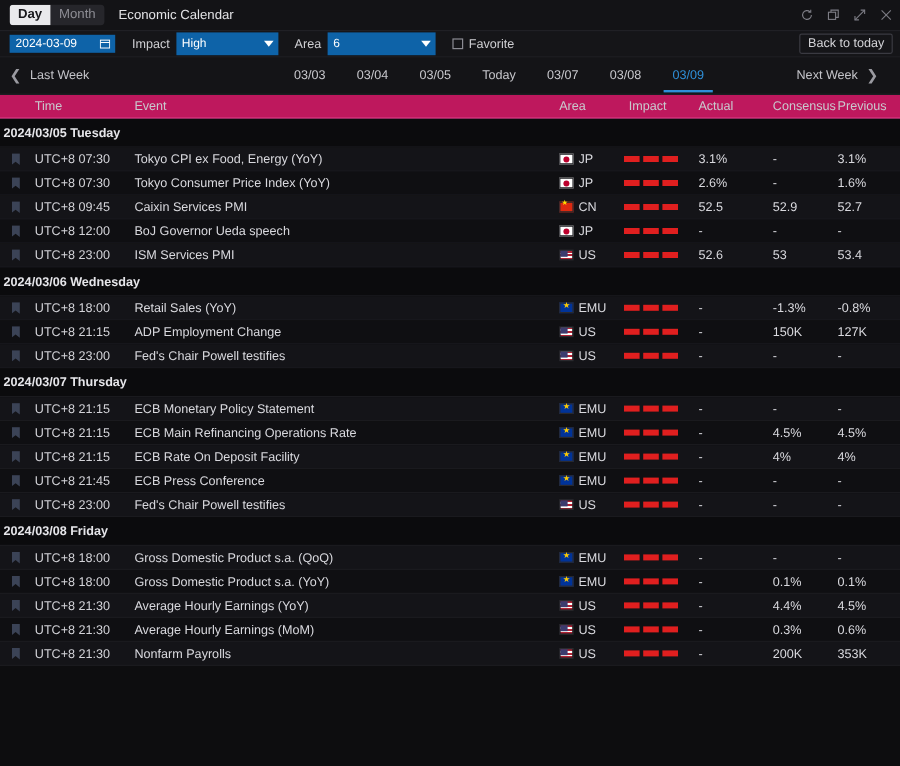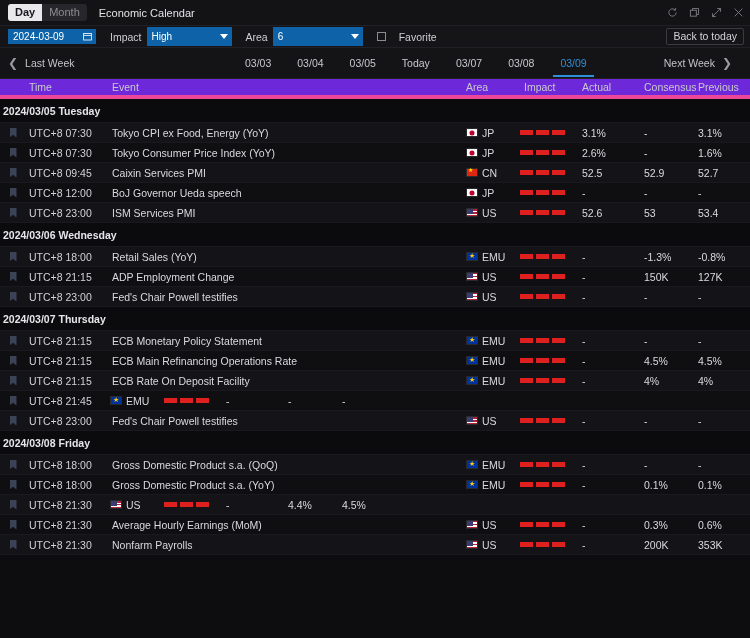--- a/index.html
+++ b/index.html
@@ -103,21 +103,20 @@
   .caret {
     width: 0; height: 0;
     border-left: 4px solid transparent;
     border-right: 4px solid transparent;
     border-top: 5px solid #ffffff;
   }
   .fav {
     display: flex; align-items: center;
     margin-left: 14px;
     cursor: pointer;
-    gap: 8px;
   }
   .checkbox {
     width: 9px; height: 9px;
     border: 1px solid #8b8b93;
     background: transparent;
     margin-right: 5px;
   }
   .fav-label { font-size: 10.5px; color: #cfcfd3; }
   .back-today {
     position: absolute;
@@ -169,24 +168,24 @@
     left: 6px; right: 6px; bottom: 2px;
     height: 1.5px;
     background: #2f8fd8;
   }
 
   
   .thead {
     display: flex;
     height: 20px;
     align-items: center;
-    background: #6d28d9;
+    background: #be185d;
     font-size: 10.5px;
     color: #c9c9ce;
-    border-bottom: 4px solid #ec4899;
+    border-bottom: 1px solid #ec4899;
     justify-content: space-between;
   }
   .tbody { background: #0d0d0f; }
   .row {
     display: flex;
     height: 20px;
     align-items: center;
     font-size: 10.5px;
     border-bottom: 1px solid #1a1a1e;
     background: #141418;
@@ -606,20 +605,21 @@
       </div>
       <div class="c-actual">-</div>
       <div class="c-cons">4%</div>
       <div class="c-prev">4%</div>
     </div>
     <div class="row alt">
       <div class="c-flag">
         <span class="bm"></span>
       </div>
       <div class="c-time">UTC+8 21:45</div>
+      <div class="c-event">ECB Press Conference</div>
       <div class="c-area">
         <span class="flag emu"></span>
         <span>EMU</span>
       </div>
       <div class="c-impact">
         <span class="bars">
           <span class="bar"></span>
           <span class="bar"></span>
           <span class="bar"></span>
         </span>
@@ -690,20 +690,21 @@
       </div>
       <div class="c-actual">-</div>
       <div class="c-cons">0.1%</div>
       <div class="c-prev">0.1%</div>
     </div>
     <div class="row">
       <div class="c-flag">
         <span class="bm"></span>
       </div>
       <div class="c-time">UTC+8 21:30</div>
+      <div class="c-event">Average Hourly Earnings (YoY)</div>
       <div class="c-area">
         <span class="flag us"></span>
         <span>US</span>
       </div>
       <div class="c-impact">
         <span class="bars">
           <span class="bar"></span>
           <span class="bar"></span>
           <span class="bar"></span>
         </span>

